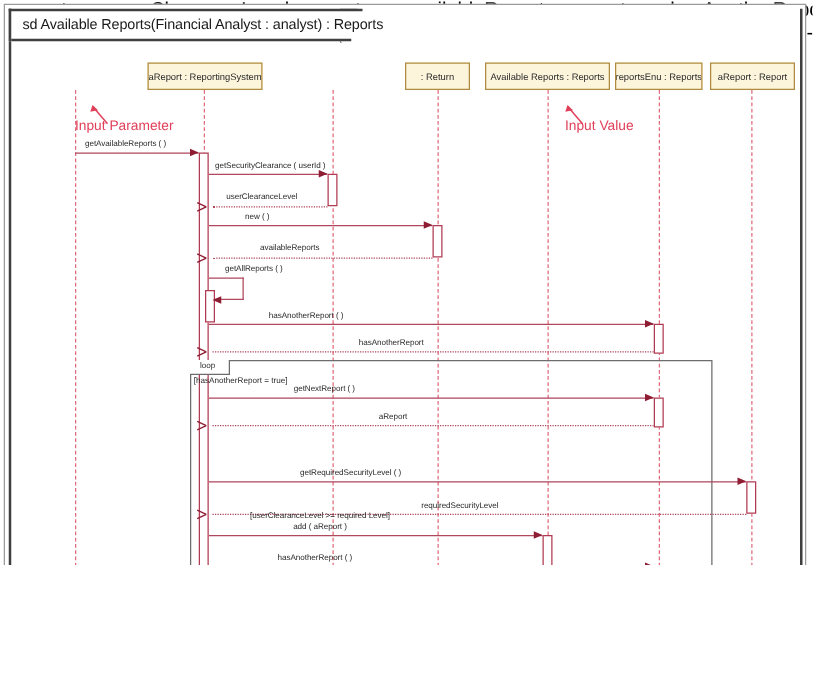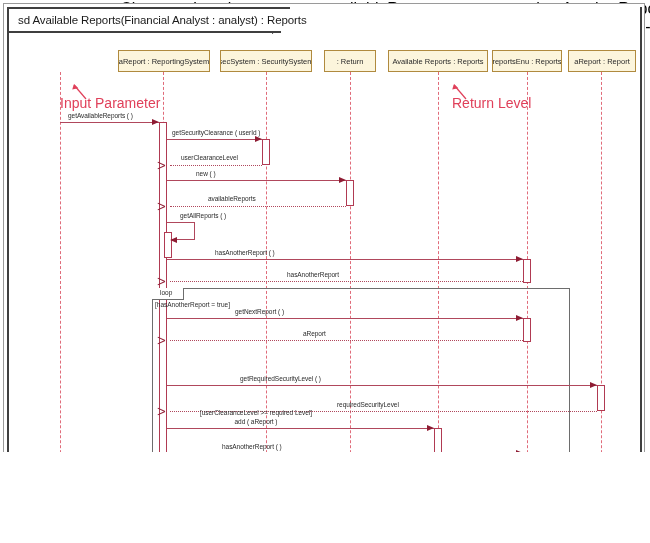--- a/index.html
+++ b/index.html
@@ -189,21 +189,21 @@
   .frag-guard {
     position: absolute;
     font-size: 6.5px;
     color: #2a2a2a;
     white-space: nowrap;
     z-index: 4;
   }
   
   .anno {
     position: absolute;
-    font-size: 14px;
+    font-size: 11px;
     color: #e0405a;
     white-space: nowrap;
     z-index: 6;
   }
   .anno-arrow {
     position: absolute;
     z-index: 6;
   }
   .ellipsis {
     position: absolute;
@@ -257,23 +257,20 @@
 
   <div class="frame-header">
     <div class="frame-title">sd Available Reports(Financial Analyst : analyst) : Reports</div>
     <div style="position:absolute;left:0;bottom:0;width:272px;height:2px;background:#3f3f3f;"></div>
   </div>
   <div class="tab-diag"></div>
 
   
   <div class="ll-box" style="left:118px; top:50px; width:92px;">
       <span>aReport : ReportingSystem</span>
-    </div>
-  <div class="ll-box" style="left:220px; top:50px; width:92px;">
-      <span>secSystem : SecuritySystem</span>
     </div>
   <div class="ll-box" style="left:324px; top:50px; width:52px;">
       <span>: Return</span>
     </div>
   <div class="ll-box" style="left:388px; top:50px; width:100px;">
       <span>Available Reports : Reports</span>
     </div>
   <div class="ll-box" style="left:492px; top:50px; width:70px;">
       <span>reportsEnu : Reports</span>
     </div>
@@ -298,21 +295,21 @@
     </svg>
   </div>
   <div class="anno" style="left:60px; top:95px;">Input Parameter</div>
 
   <div class="anno-arrow" style="left:450px; top:82px;">
     <svg width="20" height="18" viewBox="0 0 20 18">
       <line x1="16" y1="17" x2="4" y2="3" stroke="#e0405a" stroke-width="1.2"></line>
       <path d="M4 2 L8.4 6.2 L2.2 7.4 Z" fill="#e0405a"></path>
     </svg>
   </div>
-  <div class="anno" style="left:452px; top:95px;">Return Level</div>
+  <div class="anno" style="left:452px; top:95px;">Input Value</div>
 
   
   <div class="act" style="left:159px; top:122px; width:8px;  height:366px;"></div>
   <div class="act" style="left:262px; top:139px; width:8px;  height:26px;"></div>
   <div class="act" style="left:346px; top:180px; width:8px;  height:26px;"></div>
   <div class="act" style="left:164px; top:232px; width:8px;  height:26px;"></div>
   <div class="act" style="left:523px; top:259px; width:8px;  height:24px;"></div>
   <div class="act" style="left:523px; top:318px; width:8px;  height:24px;"></div>
   <div class="act" style="left:597px; top:385px; width:8px;  height:26px;"></div>
   <div class="act" style="left:434px; top:428px; width:8px;  height:26px;"></div>

